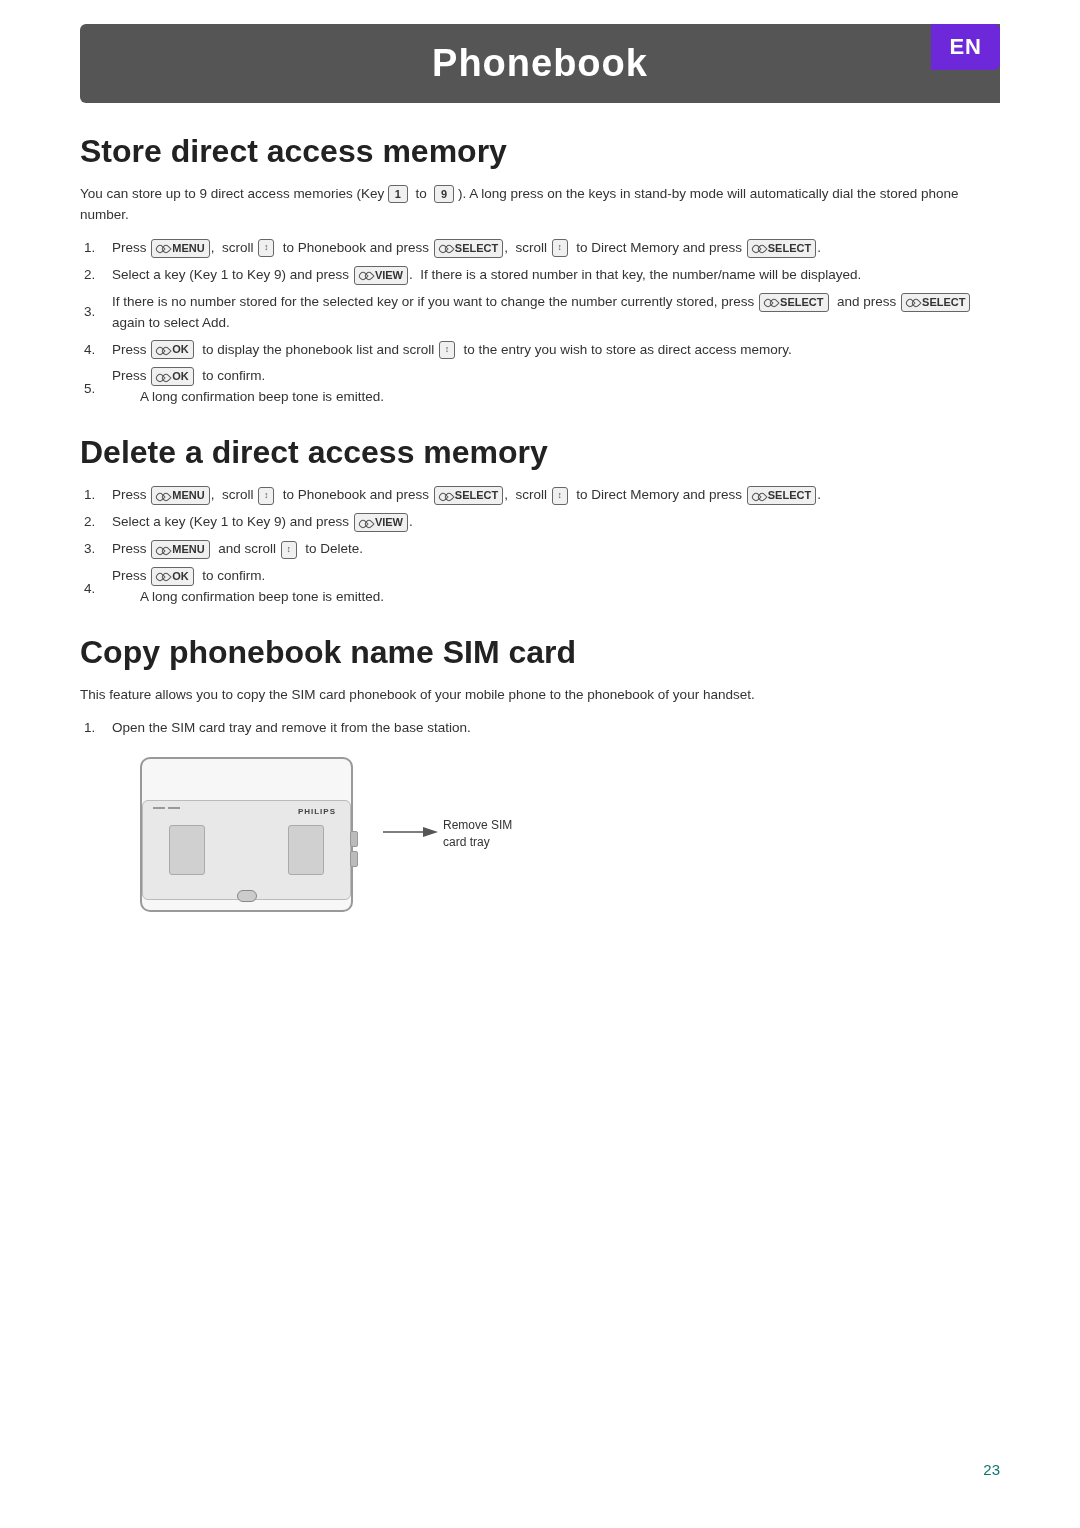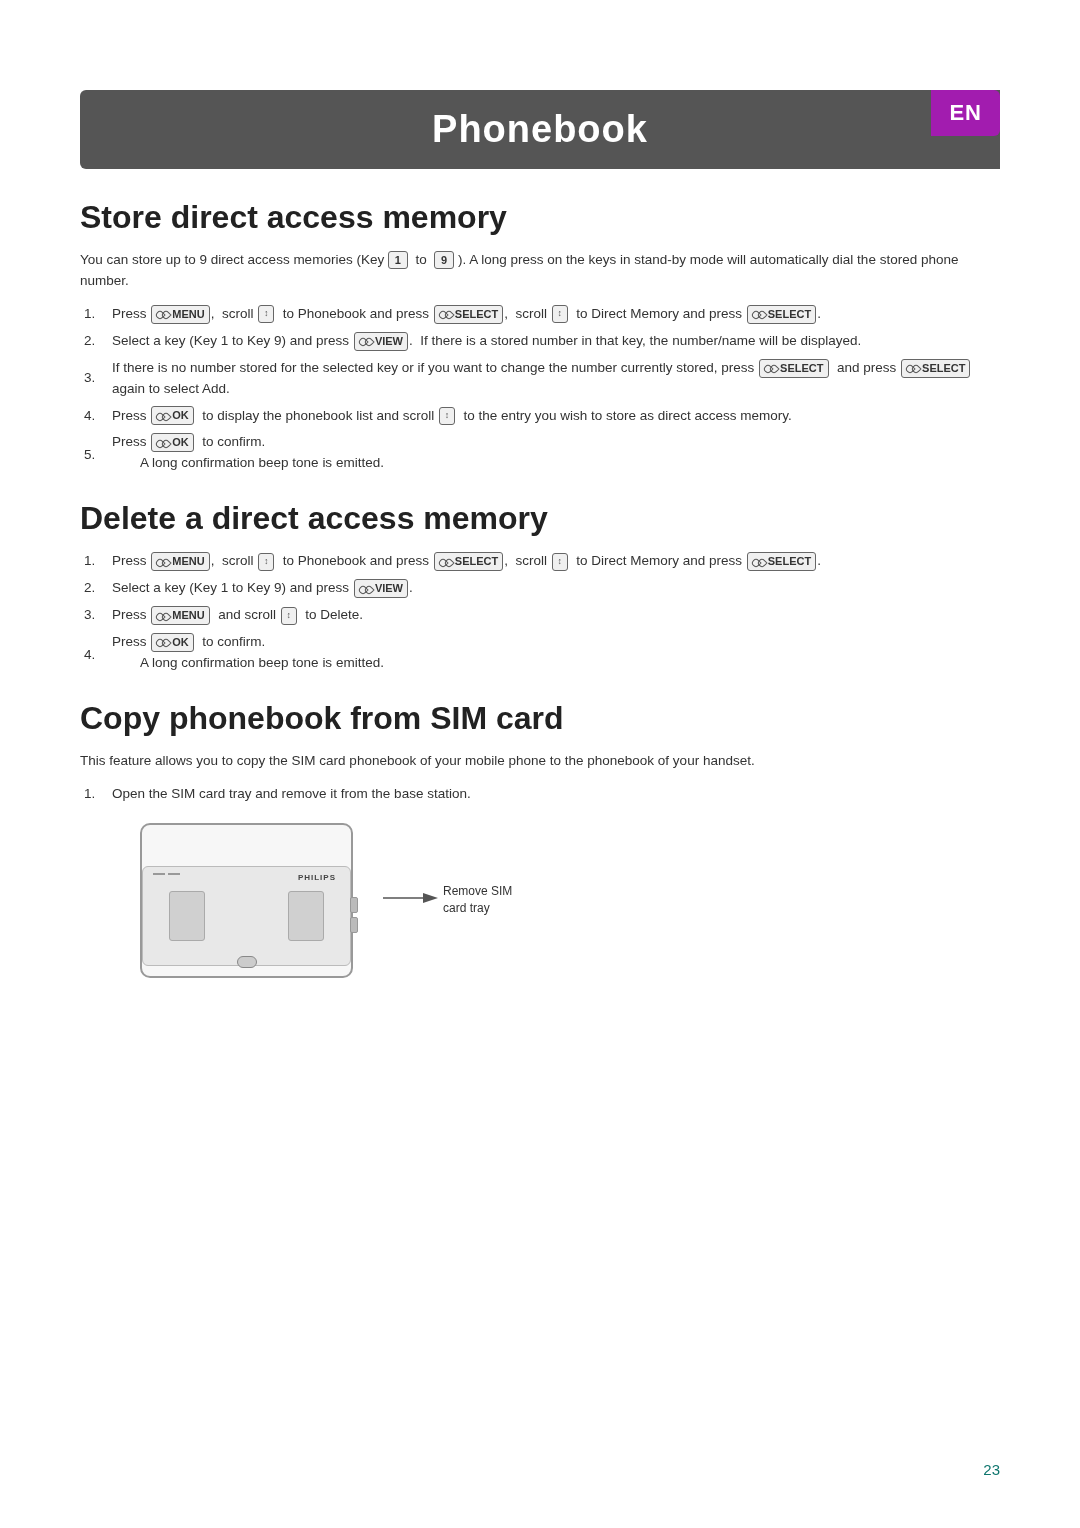--- a/index.html
+++ b/index.html
@@ -9,41 +9,41 @@
       background: #ffffff;
       font-family: 'Arial', sans-serif;
       font-size: 15px;
       color: #222;
       position: relative;
     }
 
     .page {
       width: 1080px;
       min-height: 1528px;
-      padding: 90px 80px 80px 80px;
+      padding: 24px 80px 80px 80px;
       position: relative;
     }
 
     
     .title-bar {
       background: #555555;
       border-radius: 6px 0 0 6px;
       display: flex;
       align-items: center;
       justify-content: center;
       padding: 18px 0;
       position: relative;
       margin-bottom: 30px;
     }
 
     .title-bar .en-badge {
       position: absolute;
       right: 0;
       top: 0;
-      background: #a21caf;
+      background: #6d28d9;
       color: #fff;
       font-size: 22px;
       font-weight: bold;
       padding: 10px 18px;
       border-radius: 0 6px 6px 0;
       letter-spacing: 1px;
     }
 
     .title-bar h1 {
       color: #ffffff;
@@ -388,21 +388,21 @@
         <span>
           Press&nbsp;<span class="btn-icon"><span class="btn-wave"></span>OK</span>&nbsp;
           to confirm.
           <span class="sub-note">A long confirmation beep tone is emitted.</span>
         </span>
       </li>
     </ol>
   </div>
 
   <div class="section-divider">
-    <h2 class="section-title">Copy phonebook from SIM card</h2>
+    <h2 class="section-title">Copy phonebook name SIM card</h2>
     <p class="body-text">
       This feature allows you to copy the SIM card phonebook of your mobile phone to the phonebook of your handset.
     </p>
 
     <ol class="steps">
       <li>
         <span>Open the SIM card tray and remove it from the base station.</span>
       </li>
     </ol>
 

